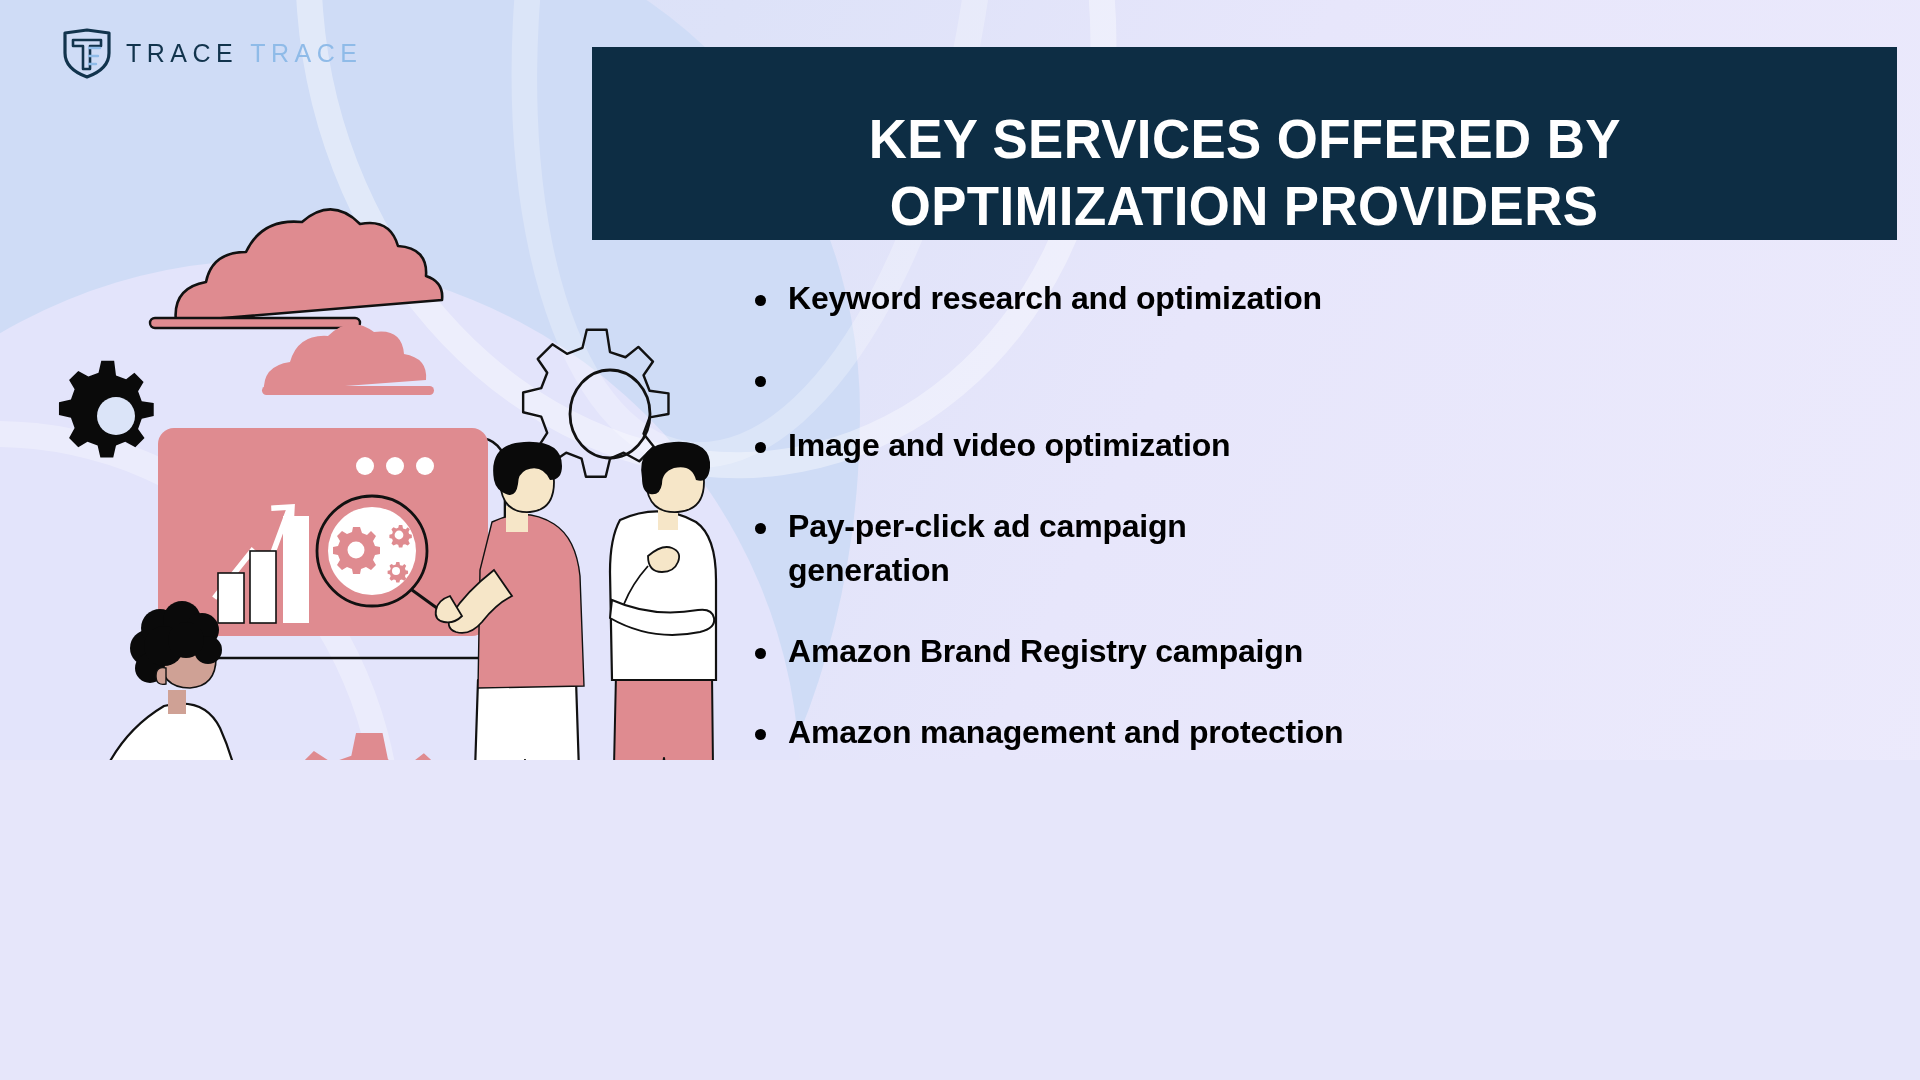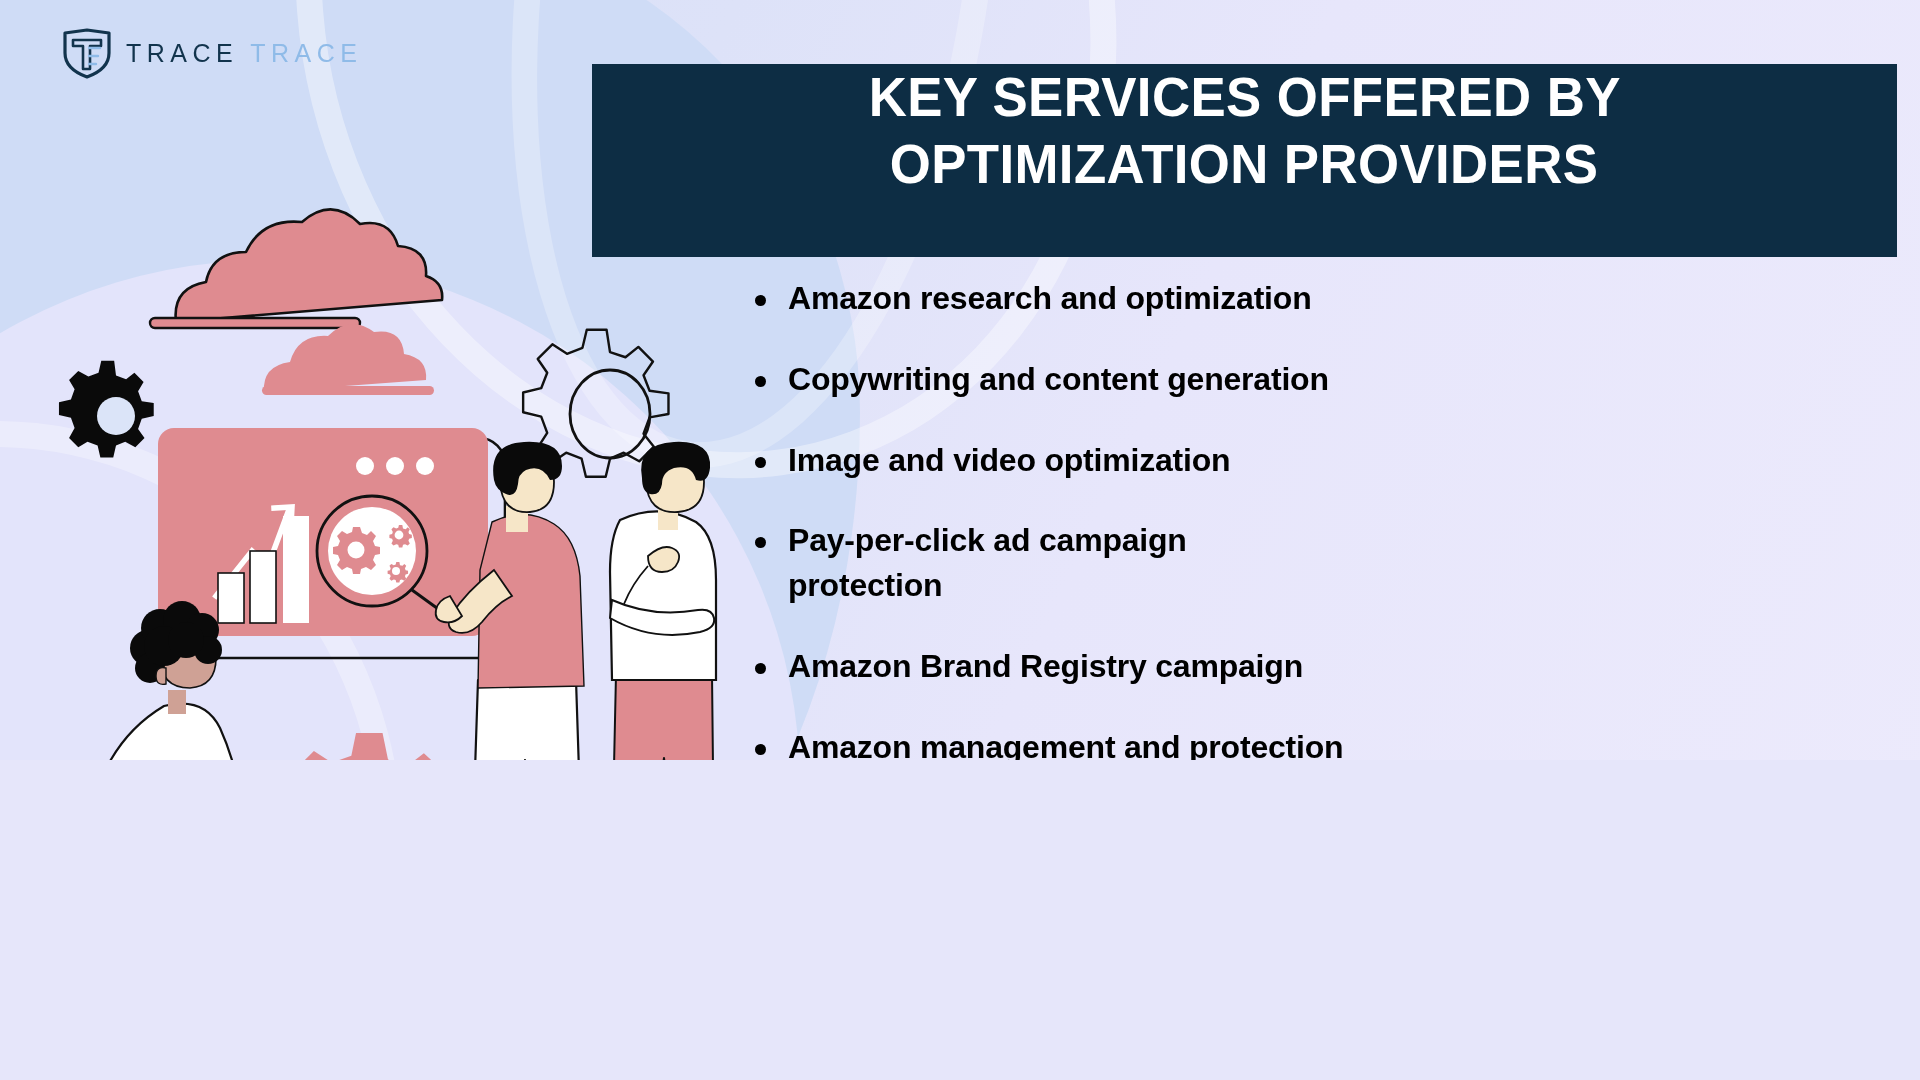--- a/index.html
+++ b/index.html
@@ -22,23 +22,23 @@
   .sw2{left:-430px;top:420px;width:780px;height:820px;transform:rotate(12deg);border-color:rgba(255,255,255,.30);}
   .sw3{left:520px;top:-560px;width:420px;height:980px;transform:rotate(8deg);border-color:rgba(255,255,255,.25);}
 
   
   .logo{position:absolute;left:62px;top:27px;display:flex;align-items:center;gap:14px;}
   .logo-text{display:flex;align-items:center;gap:12px;font-size:25px;font-weight:400;letter-spacing:5.5px;}
   .logo-trace{color:#12344d;}
   .logo-fuse{color:#8fbbe8;}
 
   
-  .banner{position:absolute;left:592px;top:64px;width:1305px;height:193px;
+  .banner{position:absolute;left:592px;top:47px;width:1305px;height:193px;
     background:#0d2d44;display:flex;flex-direction:column;align-items:center;
-    justify-content:flex-start;}
+    justify-content:flex-end;}
   .banner h1{margin:0;color:#ffffff;font-size:55px;line-height:1.22;
     font-weight:700;letter-spacing:.4px;text-align:center;
     font-family:"Liberation Sans",sans-serif;
     transform:scaleX(.96);white-space:nowrap;}
 
   
   .bullets{position:absolute;left:755px;top:276px;width:1110px;}
   .bullet{display:flex;align-items:flex-start;gap:22px;margin-bottom:36px;}
   .bullet .dot{flex:0 0 auto;width:11px;height:11px;border-radius:50%;
     background:#000;margin-top:19px;}
@@ -237,33 +237,32 @@
   </div>
 
   <div class="banner">
     <h1>KEY SERVICES OFFERED BY</h1>
     <h1>OPTIMIZATION PROVIDERS</h1>
   </div>
 
   <div class="bullets">
     <div class="bullet">
       <span class="dot"></span>
-      <span class="txt">Amazon research and optimization</span>
-    </div>
-    <div class="bullet">
-      <span class="dot"></span>
-      <span class="txt">Copywriting and content generation</span>
+      <span class="txt">Keyword research and optimization</span>
+    </div>
+    <div class="bullet">
+      <span class="dot"></span>
     </div>
     <div class="bullet">
       <span class="dot"></span>
       <span class="txt">Image and video optimization</span>
     </div>
     <div class="bullet">
       <span class="dot"></span>
-      <span class="txt" style="max-width:560px;">Pay-per-click ad campaign protection</span>
+      <span class="txt" style="max-width:560px;">Pay-per-click ad campaign generation</span>
     </div>
     <div class="bullet">
       <span class="dot"></span>
       <span class="txt">Amazon Brand Registry campaign</span>
     </div>
     <div class="bullet">
       <span class="dot"></span>
       <span class="txt">Amazon management and protection</span>
     </div>
   </div>

